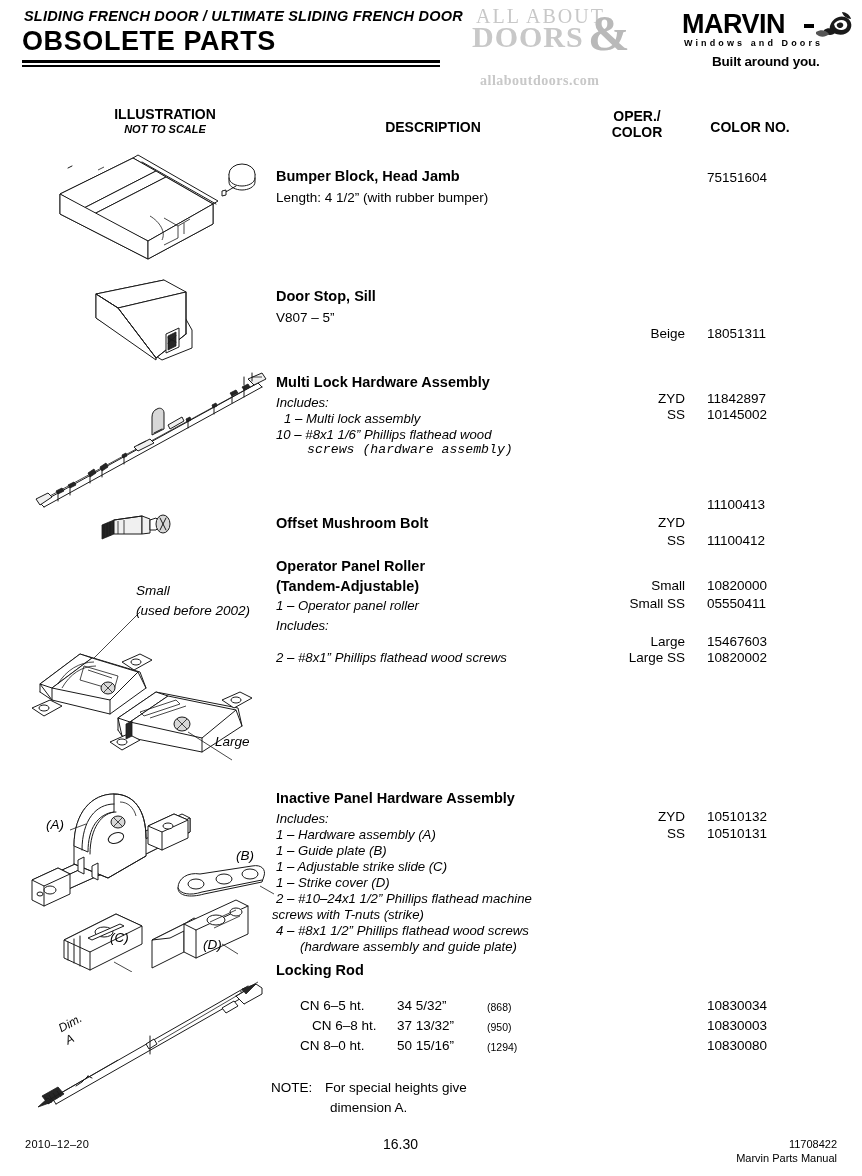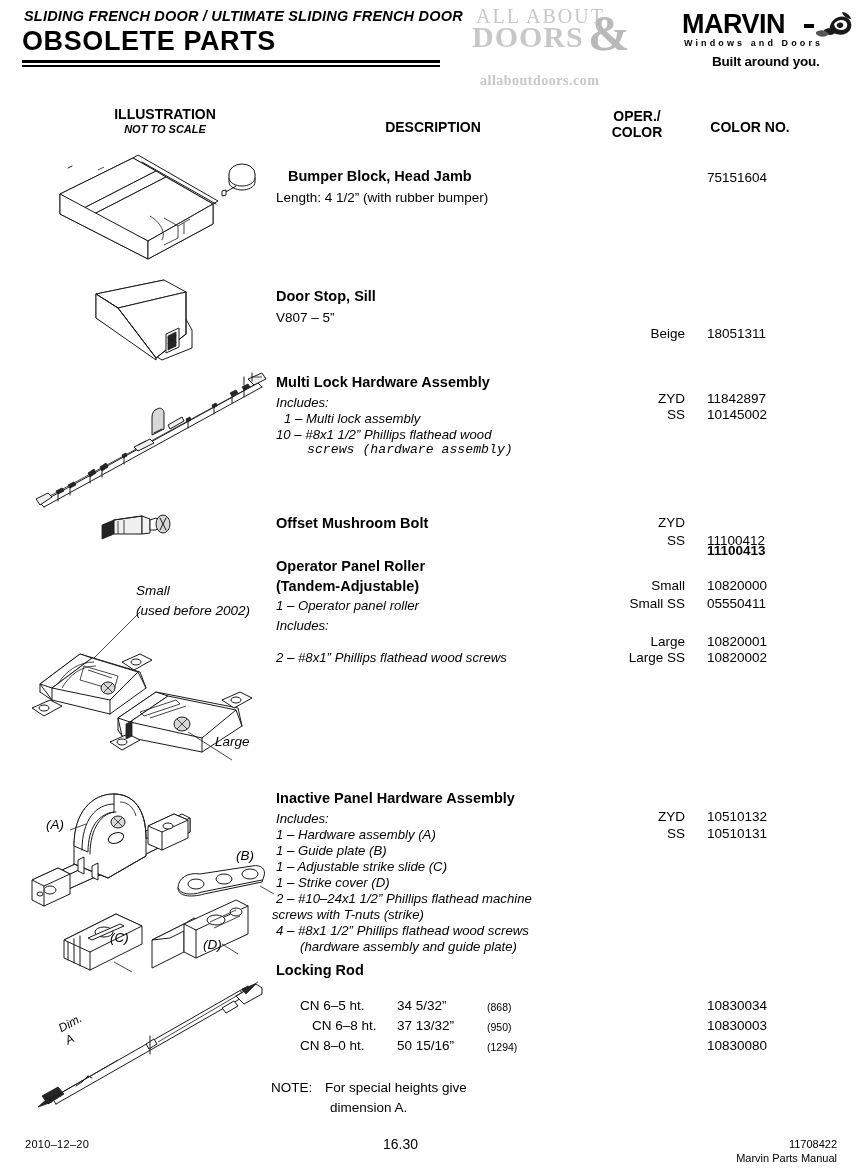--- a/index.html
+++ b/index.html
@@ -155,21 +155,21 @@
       <path class="ln-t" d="M60 24 L66 21"></path>
     </g>
     <g transform="translate(186,20)">
       <ellipse class="fillw" cx="18" cy="8" rx="13" ry="10"></ellipse>
       <path class="fillw" d="M5 8 L5 16 C5 21 12 24 18 24 C24 24 31 21 31 16 L31 8"></path>
       <path class="ln" d="M5 12 C5 17 12 20 18 20 C24 20 31 17 31 12"></path>
       <path class="ln" d="M12 20 L0 27"></path>
       <path class="fillw" d="M-2 25 L2 24 L2 29 L-2 30 Z"></path>
     </g>
   </svg>
-  <div class="desc-title abs" style="left:276px;top:168px;margin-left:12px;">Bumper Block, Head Jamb</div>
+  <div class="desc-title abs" style="left:276px;top:168px;">Bumper Block, Head Jamb</div>
   <div class="desc-line abs" style="left:276px;top:190px;">Length:  4 1/2”   (with rubber bumper)</div>
   <div class="part-val abs" style="left:707px;top:170px;">75151604</div>
 </div>
 
 <div class="abs" style="left:0;top:0;">
   <svg class="ill-svg" style="left:66px;top:272px;" width="200" height="105" viewBox="0 0 200 105">
     <path class="fillw" d="M30 22 L98 8 L126 58 L126 76 L96 88 L30 46 Z"></path>
     <path class="fillw" d="M30 22 L98 8 L120 20 L52 36 Z"></path>
     <path class="fillw" d="M52 36 L120 20 L120 62 L90 86 Z"></path>
     <path class="fillw" d="M30 22 L52 36 L90 86 L90 88 L30 46 Z"></path>
@@ -223,21 +223,21 @@
 
       <path class="filll" d="M10 136 L22 130 L26 134 L14 142 Z"></path>
       <path class="filll" d="M222 16 L236 10 L240 16 L228 22 Z"></path>
       <path class="ln-t" d="M226 14 L236 14"></path>
       <path class="ln" d="M218 14 L218 22 M226 10 L226 18"></path>
     </g>
   </svg>
   <div class="desc-title abs" style="left:276px;top:374px;text-align:center;">Multi Lock Hardware Assembly</div>
   <div class="desc-ital abs" style="left:276px;top:395px;">Includes:</div>
   <div class="desc-ital abs" style="left:284px;top:411px;">1 – Multi lock assembly</div>
-  <div class="desc-ital abs" style="left:276px;top:427px;">10 – #8x1 1/2” Phillips flathead wood</div>
+  <div class="desc-ital abs" style="left:276px;top:427px;">10 – #8x1 1/6” Phillips flathead wood</div>
   <div class="desc-ital abs" style="left:307px;top:442px;font-family:Liberation Mono, monospace;">screws (hardware assembly)</div>
   <div class="col-val abs" style="left:588px;top:391px;width:97px;">ZYD</div>
   <div class="part-val abs" style="left:707px;top:391px;">11842897</div>
   <div class="col-val abs" style="left:588px;top:407px;width:97px;">SS</div>
   <div class="part-val abs" style="left:707px;top:407px;">10145002</div>
 </div>
 
 <div class="abs" style="left:0;top:0;">
   <svg class="ill-svg" style="left:96px;top:508px;" width="90" height="48" viewBox="0 0 90 48">
     <path class="fillk" d="M6 17 L18 12 L18 26 L6 31 Z"></path>
@@ -245,21 +245,21 @@
     <path class="filll" d="M18 12 L46 8 L46 26 L18 26 Z"></path>
     <path class="ln" d="M18 12 L46 8"></path>
     <path class="filll" d="M46 8 L54 11 L54 25 L46 26 Z"></path>
     <path class="fillw" d="M54 12 L60 10 L66 16 L60 22 L54 22 Z"></path>
     <ellipse class="filld" cx="67" cy="16" rx="7" ry="9"></ellipse>
     <path class="ln" d="M64 10 L70 22 M70 10 L64 22"></path>
     <path class="ln-t" d="M22 13 L22 26 M28 12 L28 26"></path>
   </svg>
   <div class="desc-title abs" style="left:276px;top:515px;">Offset Mushroom Bolt</div>
   <div class="col-val abs" style="left:588px;top:515px;width:97px;">ZYD</div>
-  <div class="part-val abs" style="left:707px;top:543px;font-weight:bold;">11100413</div>
+  <div class="part-val abs" style="left:707px;top:497px;">11100413</div>
   <div class="col-val abs" style="left:588px;top:533px;width:97px;">SS</div>
   <div class="part-val abs" style="left:707px;top:533px;">11100412</div>
 </div>
 
 <div class="abs" style="left:0;top:0;">
   <svg class="ill-svg" style="left:22px;top:596px;" width="250" height="165" viewBox="0 0 250 165">
 
     <path class="ln-t" d="M46 88 L118 16"></path>
 
     <g>
@@ -308,21 +308,21 @@
   <div class="desc-title abs" style="left:276px;top:578px;">(Tandem-Adjustable)</div>
   <div class="desc-ital abs" style="left:276px;top:618px;">Includes:</div>
   <div class="desc-ital abs" style="left:276px;top:598px;">1 – Operator panel roller</div>
   <div class="desc-ital abs" style="left:276px;top:650px;">2 – #8x1” Phillips flathead wood screws</div>
 
   <div class="col-val abs" style="left:588px;top:578px;width:97px;">Small</div>
   <div class="part-val abs" style="left:707px;top:578px;">10820000</div>
   <div class="col-val abs" style="left:588px;top:596px;width:97px;">Small SS</div>
   <div class="part-val abs" style="left:707px;top:596px;">05550411</div>
   <div class="col-val abs" style="left:588px;top:634px;width:97px;">Large</div>
-  <div class="part-val abs" style="left:707px;top:634px;">10820001</div>
+  <div class="part-val abs" style="left:707px;top:634px;">15467603</div>
   <div class="col-val abs" style="left:588px;top:650px;width:97px;">Large SS</div>
   <div class="part-val abs" style="left:707px;top:650px;">10820002</div>
 </div>
 
 <div class="abs" style="left:0;top:0;">
   <svg class="ill-svg" style="left:22px;top:782px;" width="255" height="190" viewBox="0 0 255 190">
 
     <g>
       <path class="fillw" d="M14 100 L62 78 L160 32 L168 36 L168 50 L120 74 L22 118 L14 114 Z"></path>
       <path class="fillw" d="M14 100 L62 78 L70 82 L22 104 Z"></path>

